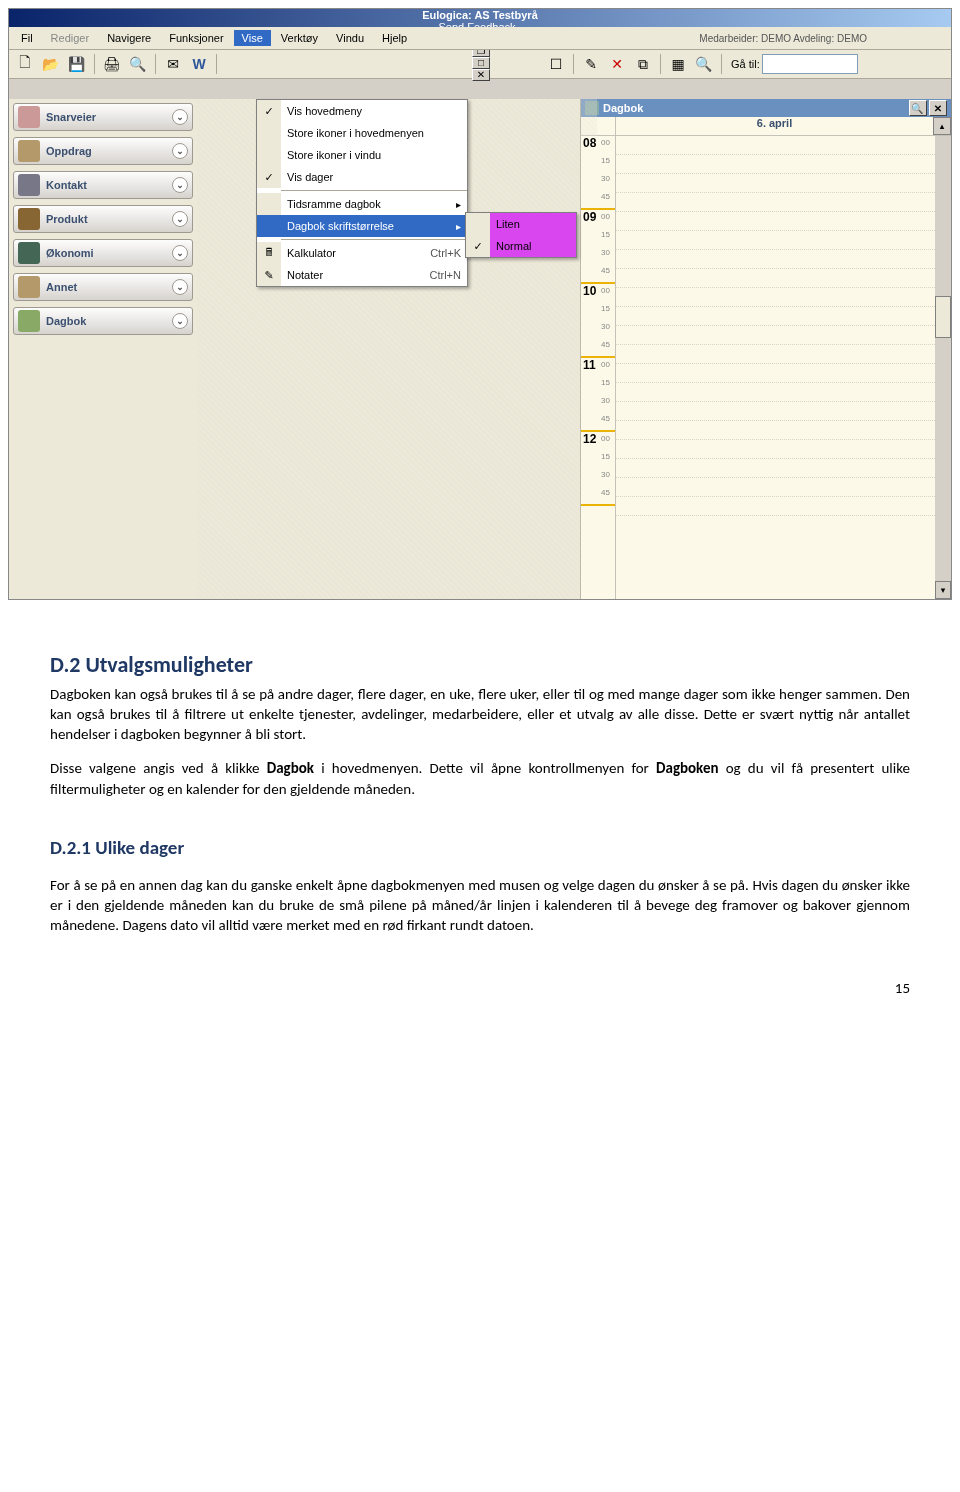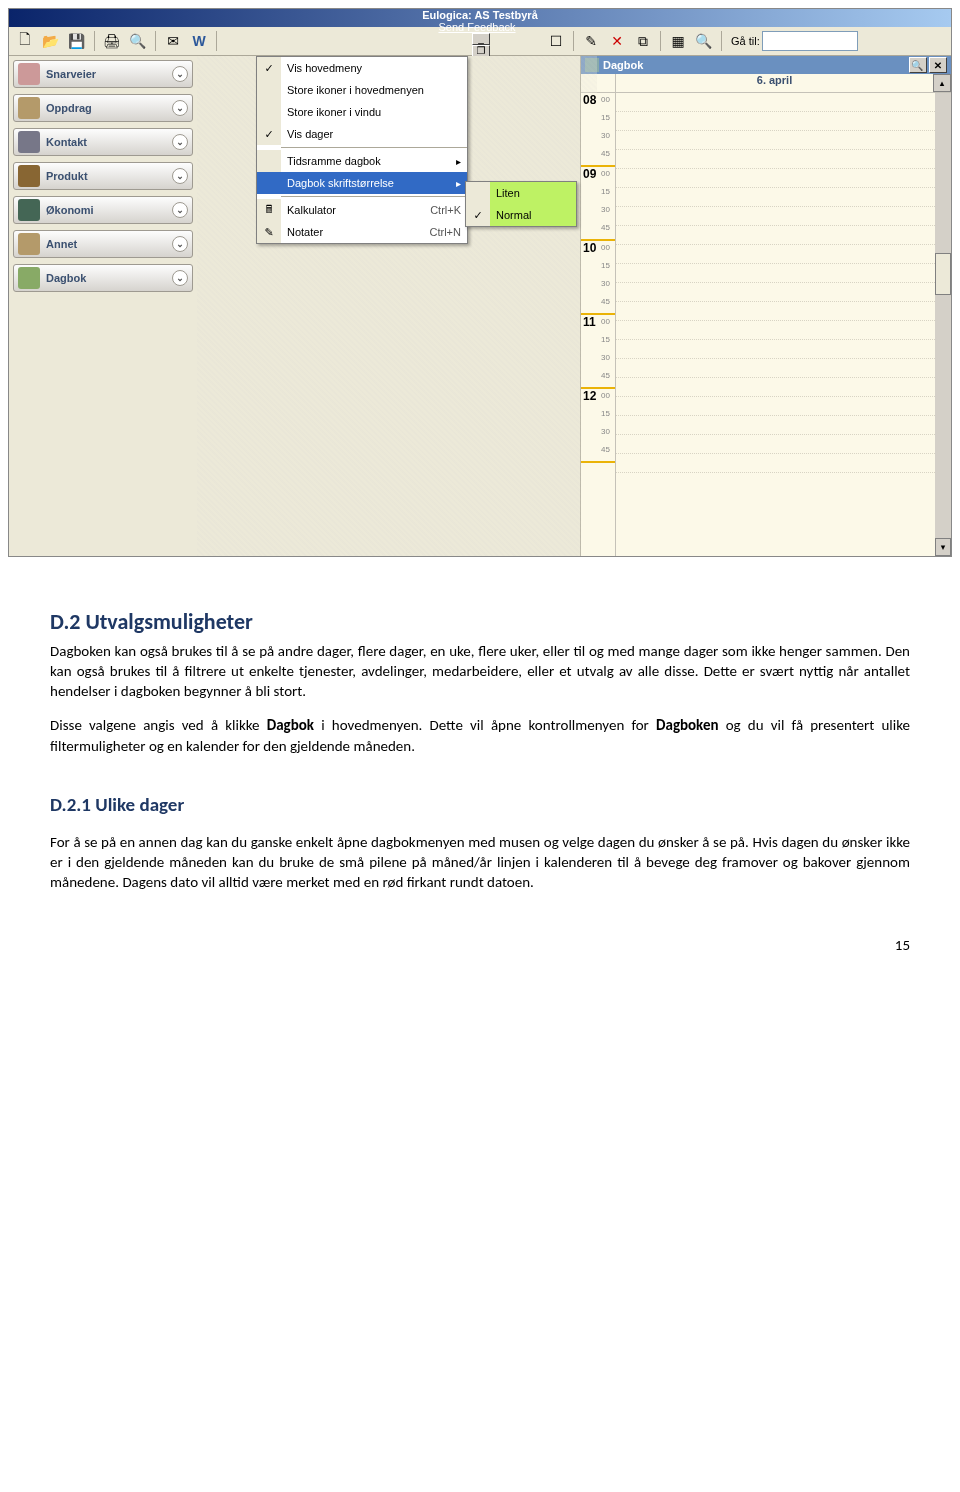--- a/index.html
+++ b/index.html
@@ -85,20 +85,21 @@
   .toolbar input.goto {
     width: 90px; height: 16px;
     border: 1px solid #7f9db9;
     background: #fff;
   }
   .workarea {
     display: flex;
     height: 500px;
     position: relative;
     background: #ece9d8;
+    margin-top: 20px;
   }
   .sidebar {
     width: 180px;
     background: #ece9d8;
     padding: 4px;
   }
   .side-item {
     display:flex; align-items:center;
     background: linear-gradient(to bottom, #fdfdfd, #d6d3ce);
     border: 1px solid #9e9a91;
@@ -150,22 +151,22 @@
   }
   .dropdown .row.highlight .gutter { background: #316ac5; }
   .dropdown .label { flex: 1; }
   .dropdown .shortcut { color:#555; font-size:11px; margin-left: 8px; }
   .dropdown .arrow { margin-left: 8px; font-size: 10px; }
   .dropdown .sep {
     height: 1px; background:#aca899; margin: 2px 0 2px 24px;
   }
   .submenu {
     position: absolute;
-    left: 456px; top: 125px;
-    background: #bef264;
+    left: 456px; top: 113px;
+    background: #d946ef;
     border: 1px solid #808080;
     box-shadow: 2px 2px 3px rgba(0,0,0,.3);
     width: 110px;
     z-index: 11;
   }
   .submenu .row {
     display:flex; align-items:center;
     height: 22px;
   }
   .submenu .gutter {
@@ -303,20 +304,31 @@
     <div class="app-icon"></div>
     <span class="title">Eulogica: AS Testbyrå</span>
     <span class="spacer"></span>
     <span class="feedback">Send Feedback</span>
     <div class="winbtn">_</div>
     <div class="winbtn">❐</div>
     <div class="winbtn">□</div>
     <div class="winbtn">✕</div>
   </div>
 
+  <div class="menubar">
+    <span class="mitem">Fil</span>
+    <span class="mitem" style="color:#888">Rediger</span>
+    <span class="mitem">Navigere</span>
+    <span class="mitem">Funksjoner</span>
+    <span class="mitem open">Vise</span>
+    <span class="mitem">Verktøy</span>
+    <span class="mitem">Vindu</span>
+    <span class="mitem">Hjelp</span>
+    <span class="rightinfo">Medarbeider: DEMO  Avdeling: DEMO</span>
+  </div>
 
   <div class="toolbar">
     <div class="tbicon">🗋</div>
     <div class="tbicon">📂</div>
     <div class="tbicon">💾</div>
     <div class="tbsep"></div>
     <div class="tbicon">🖨</div>
     <div class="tbicon">🔍</div>
     <div class="tbsep"></div>
     <div class="tbicon">✉</div>

